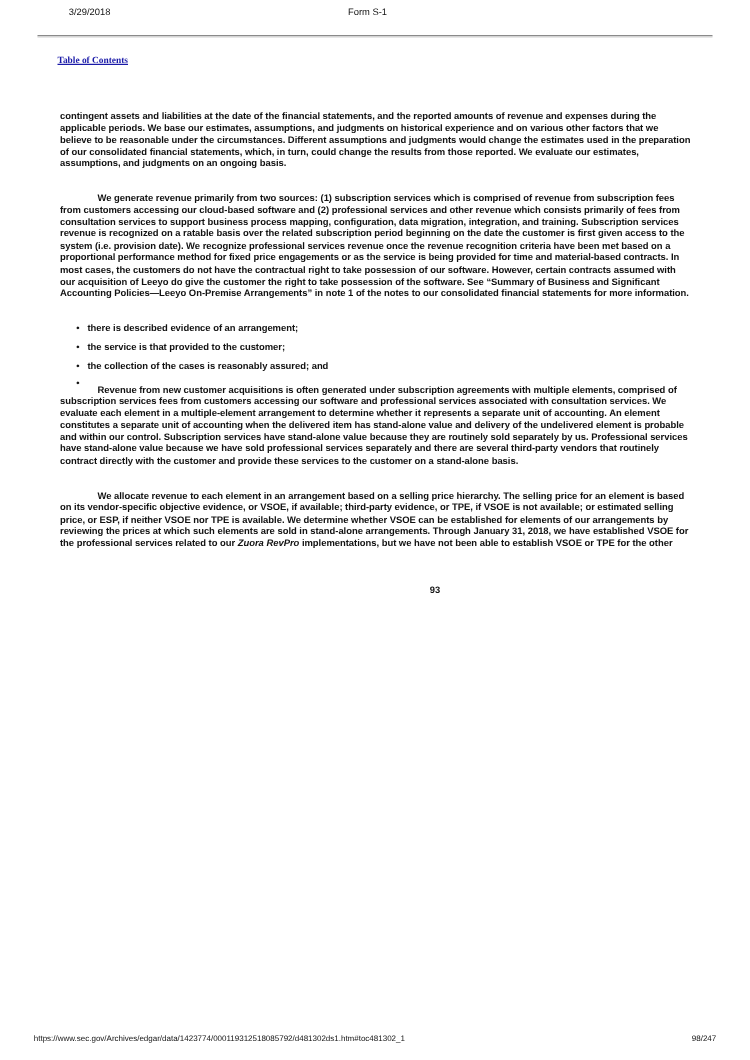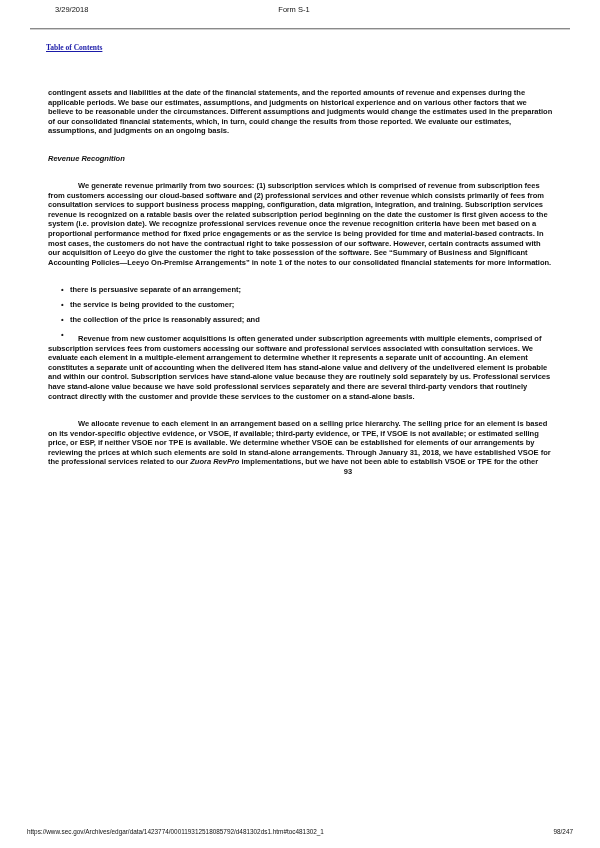--- a/index.html
+++ b/index.html
@@ -120,34 +120,33 @@
 <body>
 
 <div class="header-date">3/29/2018</div>
 <div class="header-title">Form S-1</div>
 <div class="header-rule"></div>
 
 <a class="toc-link">Table of Contents</a>
 
 <div class="content">
   <p>contingent assets and liabilities at the date of the financial statements, and the reported amounts of revenue and expenses during the applicable periods. We base our estimates, assumptions, and judgments on historical experience and on various other factors that we believe to be reasonable under the circumstances. Different assumptions and judgments would change the estimates used in the preparation of our consolidated financial statements, which, in turn, could change the results from those reported. We evaluate our estimates, assumptions, and judgments on an ongoing basis.</p>
-  <p class="heading">Revenue Recognition</p>
   <p class="indent">We generate revenue primarily from two sources: (1) subscription services which is comprised of revenue from subscription fees from customers accessing our cloud-based software and (2) professional services and other revenue which consists primarily of fees from consultation services to support business process mapping, configuration, data migration, integration, and training. Subscription services revenue is recognized on a ratable basis over the related subscription period beginning on the date the customer is first given access to the system (i.e. provision date). We recognize professional services revenue once the revenue recognition criteria have been met based on a proportional performance method for fixed price engagements or as the service is being provided for time and material-based contracts. In most cases, the customers do not have the contractual right to take possession of our software. However, certain contracts assumed with our acquisition of Leeyo do give the customer the right to take possession of the software. See “Summary of Business and Significant Accounting Policies—Leeyo On-Premise Arrangements” in note 1 of the notes to our consolidated financial statements for more information.</p>
   <ul class="bullets">
     <li>
       <span class="dot">•</span>
-      <span>there is persuasive separate of an arrangement;</span>
+      <span>there is described evidence of an arrangement;</span>
     </li>
     <li>
       <span class="dot">•</span>
-      <span>the service is being provided to the customer;</span>
+      <span>the service is that provided to the customer;</span>
     </li>
     <li>
       <span class="dot">•</span>
-      <span>the collection of the price is reasonably assured; and</span>
+      <span>the collection of the cases is reasonably assured; and</span>
     </li>
     <li>
       <span class="dot">•</span>
     </li>
   </ul>
   <p class="indent para-gap">Revenue from new customer acquisitions is often generated under subscription agreements with multiple elements, comprised of subscription services fees from customers accessing our software and professional services associated with consultation services. We evaluate each element in a multiple-element arrangement to determine whether it represents a separate unit of accounting. An element constitutes a separate unit of accounting when the delivered item has stand-alone value and delivery of the undelivered element is probable and within our control. Subscription services have stand-alone value because they are routinely sold separately by us. Professional services have stand-alone value because we have sold professional services separately and there are several third-party vendors that routinely contract directly with the customer and provide these services to the customer on a stand-alone basis.</p>
   <p class="indent para-gap"><span>We allocate revenue to each element in an arrangement based on a selling price hierarchy. The selling price for an element is based on its vendor-specific objective evidence, or VSOE, if available; third-party evidence, or TPE, if VSOE is not available; or estimated selling price, or ESP, if neither VSOE nor TPE is available. We determine whether VSOE can be established for elements of our arrangements by reviewing the prices at which such elements are sold in stand-alone arrangements. Through January 31, 2018, we have established VSOE for the professional services related to our </span><span class="em">Zuora RevPro</span><span> implementations, but we have not been able to establish VSOE or TPE for the other</span></p>
 </div>
 
 <div class="page-number">93</div>

